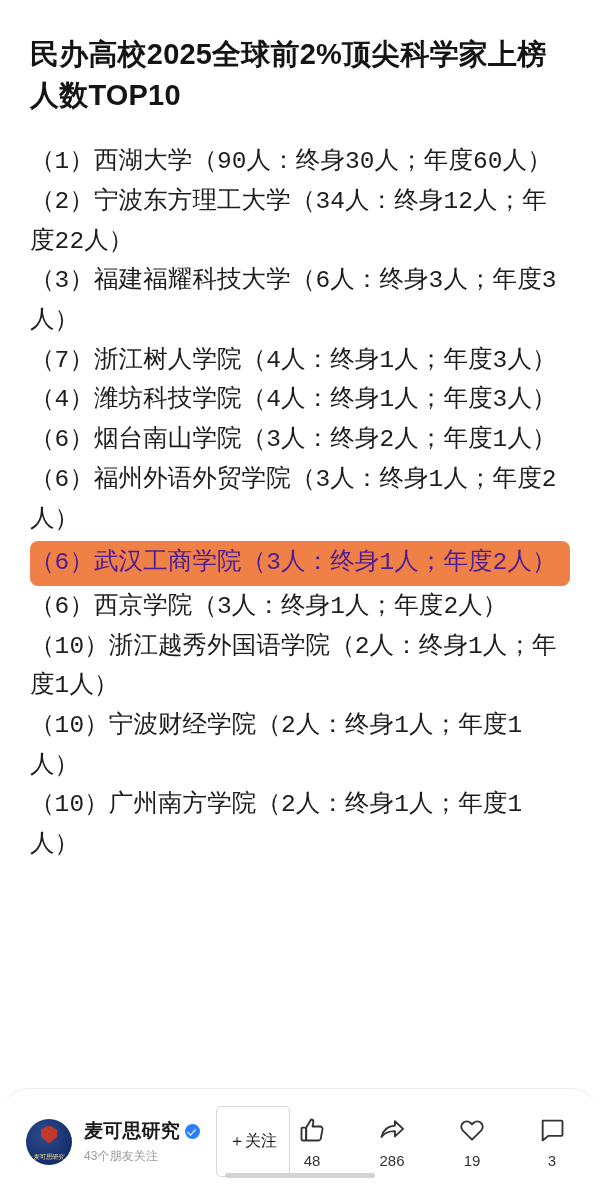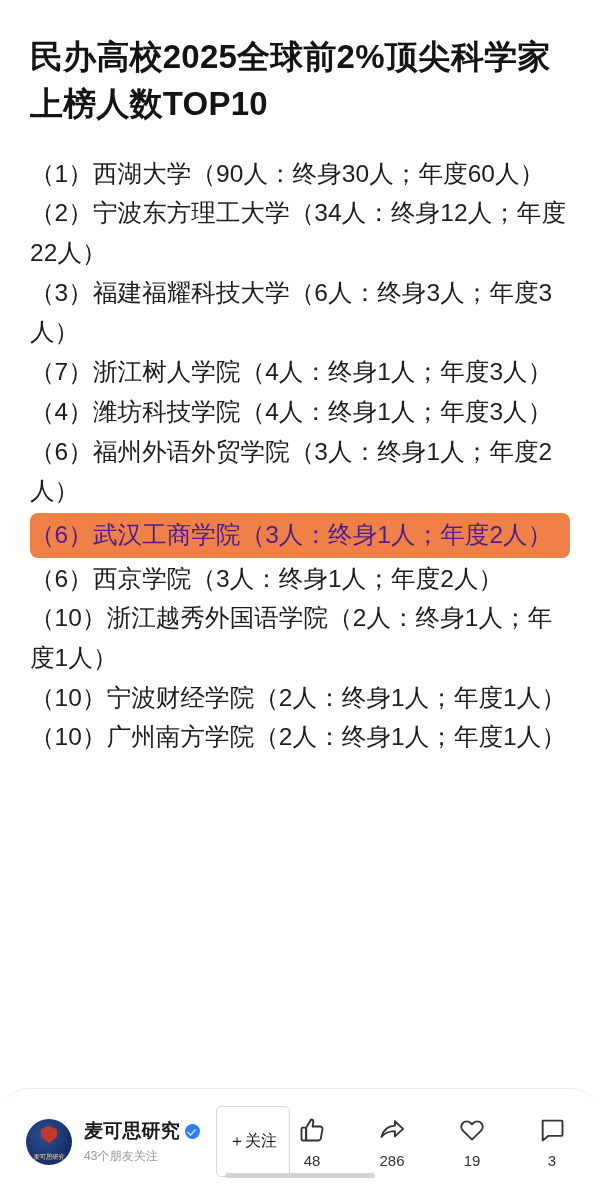--- a/index.html
+++ b/index.html
@@ -21,39 +21,40 @@
     display: flex;
     flex-direction: column;
     background: #ffffff;
     box-sizing: border-box;
   }
   .article {
     padding: 34px 30px 0 30px;
     flex: 1 1 auto;
   }
   .title {
-    font-size: 33px;
+    font-size: 29px;
     line-height: 1.42;
     font-weight: 700;
     letter-spacing: 0.2px;
     color: #141414;
     margin: 0 0 26px 0;
   }
   .list {
     margin: 0;
     padding: 0;
   }
   .entry {
     font-size: 24.5px;
     line-height: 1.62;
     color: #1d1d1d;
     letter-spacing: 0.1px;
     padding: 0;
     margin: 0;
     position: relative;
+    font-family: Liberation Mono, monospace;
   }
   .entry.highlight {
     background: #f08146;
     color: #4c1d95;
     box-shadow: 0 0 0 0 #f08146;
     padding: 2px 0 3px 0;
     margin: 2px 0 1px 0;
     border-radius: 8px;
     width: 540px;
   }
@@ -200,20 +201,21 @@
 
   <div class="article">
     <h1 class="title">民办高校2025全球前2%顶尖科学家上榜人数TOP10</h1>
 
     <div class="list">
       <p class="entry">（1）西湖大学（90人：终身30人；年度60人）</p>
       <p class="entry">（2）宁波东方理工大学（34人：终身12人；年度22人）</p>
       <p class="entry">（3）福建福耀科技大学（6人：终身3人；年度3人）</p>
       <p class="entry">（7）浙江树人学院（4人：终身1人；年度3人）</p>
       <p class="entry">（4）潍坊科技学院（4人：终身1人；年度3人）</p>
+      <p class="entry">（6）烟台南山学院（3人：终身2人；年度1人）</p>
       <p class="entry">（6）福州外语外贸学院（3人：终身1人；年度2人）</p>
       <p class="entry highlight">（6）武汉工商学院（3人：终身1人；年度2人）</p>
       <p class="entry">（6）西京学院（3人：终身1人；年度2人）</p>
       <p class="entry">（10）浙江越秀外国语学院（2人：终身1人；年度1人）</p>
       <p class="entry">（10）宁波财经学院（2人：终身1人；年度1人）</p>
       <p class="entry">（10）广州南方学院（2人：终身1人；年度1人）</p>
     </div>
   </div>
 
   <div class="footer">

